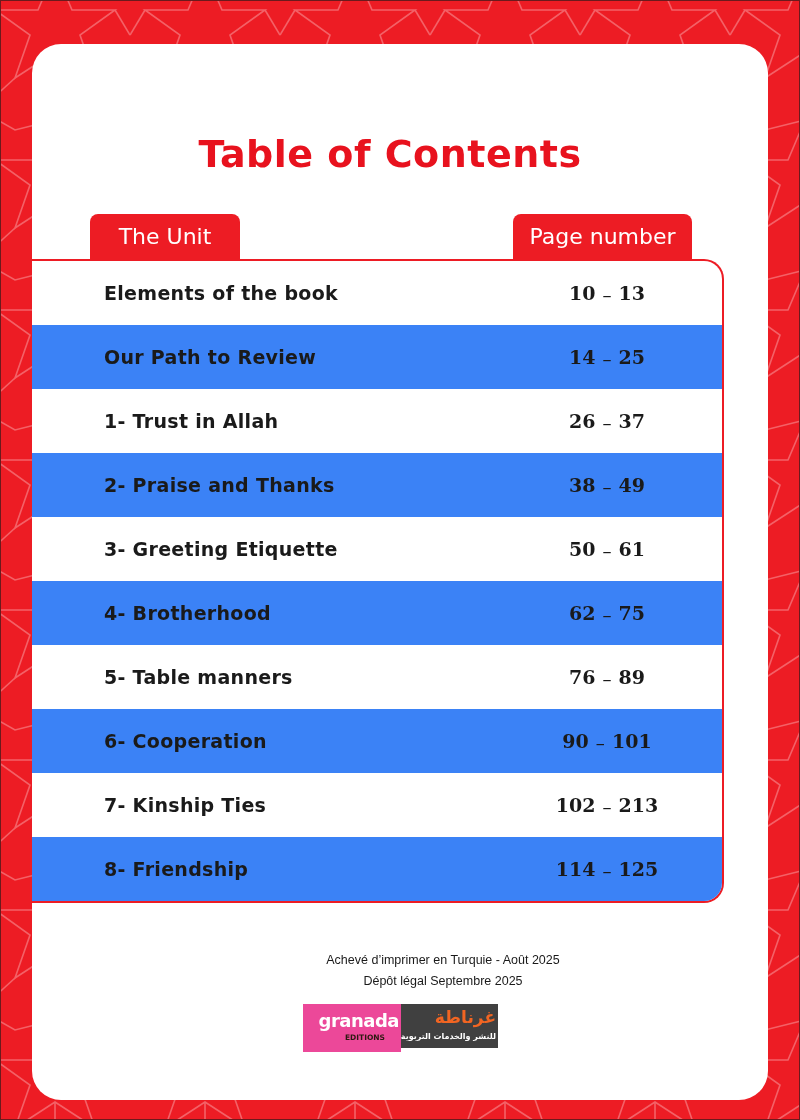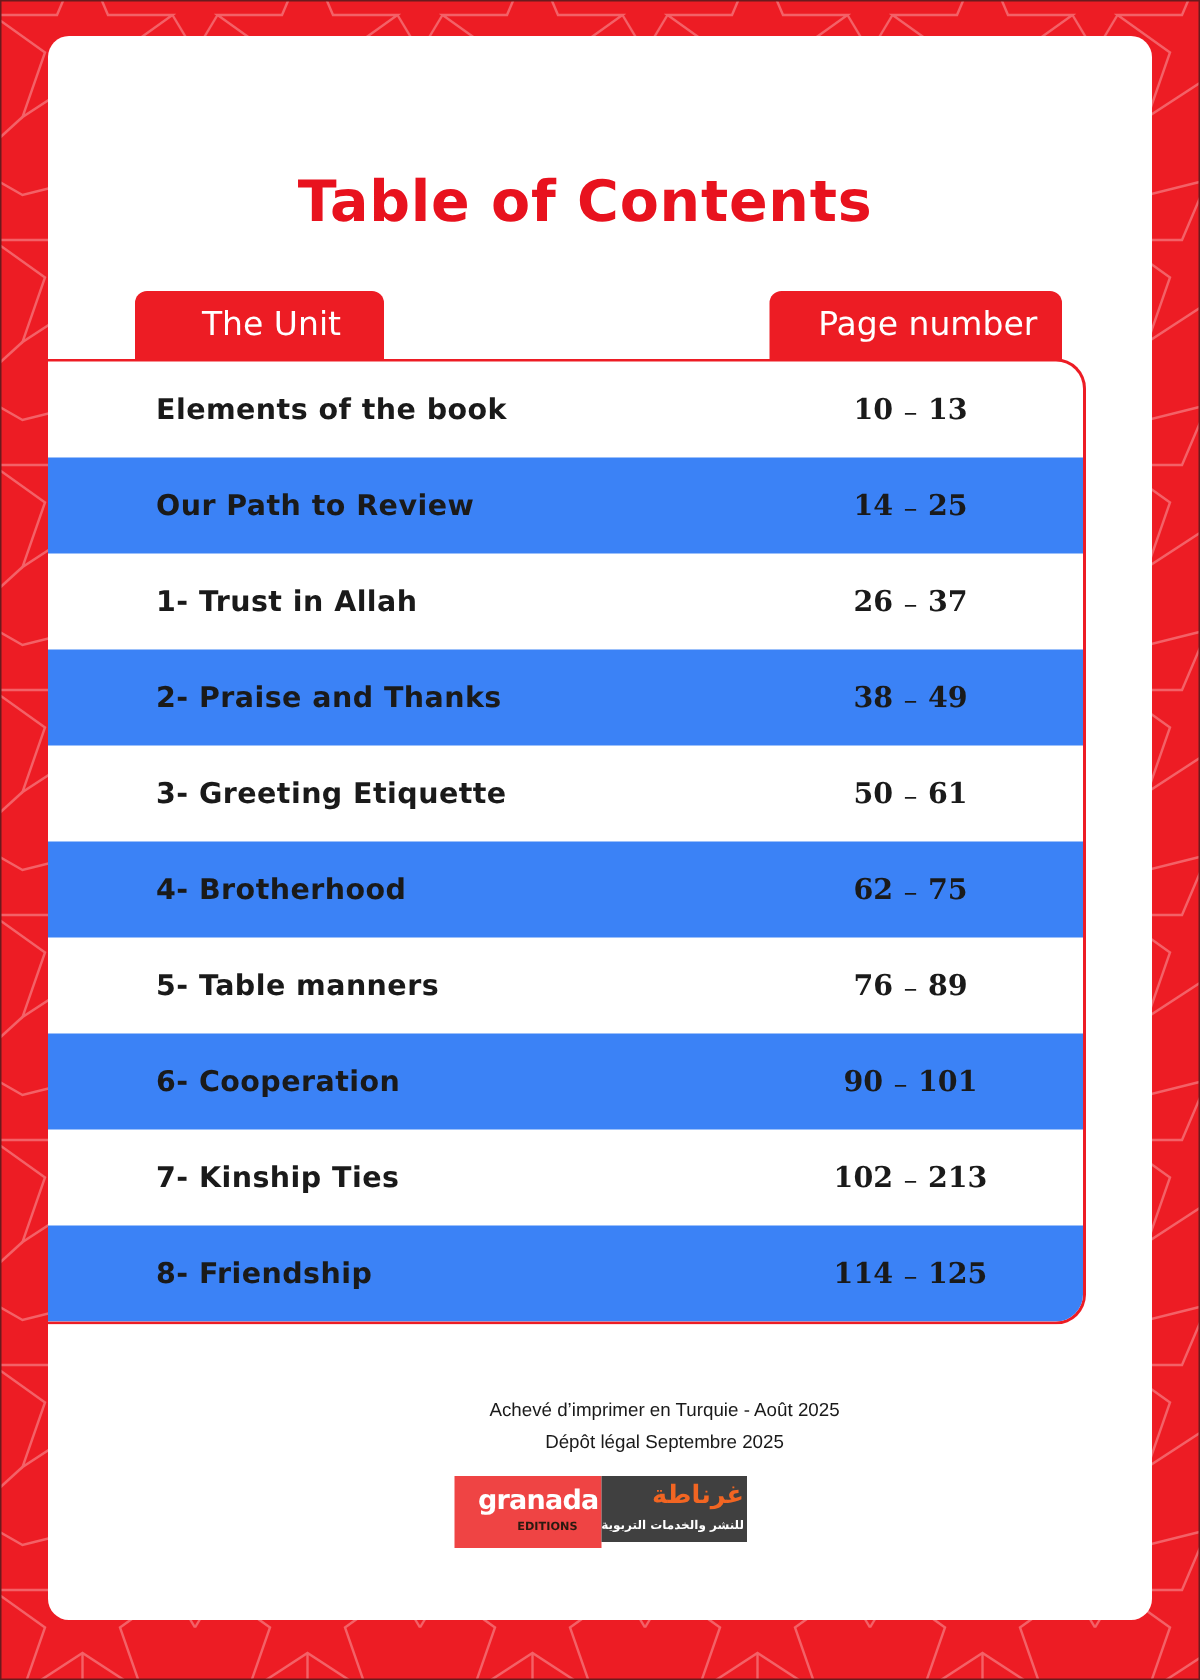--- a/index.html
+++ b/index.html
@@ -22,25 +22,25 @@
     .frame-edge {
       position: absolute;
       left: 0; top: 0;
       width: 798px; height: 1118px;
       border: 1px solid #6b1a1d;
       pointer-events: none;
     }
     .card {
       position: absolute;
       left: 32px;
-      top: 24px;
+      top: 44px;
       width: 736px;
       height: 1056px;
       background: #ffffff;
-      border-radius: 14px;
+      border-radius: 29px;
     }
     .title {
       position: absolute;
       left: 0;
       top: 88px;
       width: 716px;
       text-align: center;
       color: #e8121e;
       font-family: "DejaVu Sans", sans-serif;
       font-weight: bold;
@@ -52,21 +52,20 @@
       position: absolute;
       top: 170px;
       height: 46px;
       background: #ed1c24;
       color: #ffffff;
       border-radius: 8px 8px 0 0;
       font-family: "DejaVu Sans", sans-serif;
       font-size: 22px;
       line-height: 46px;
       text-align: center;
-      padding-left: 16px;
     }
     .tab-unit {
       left: 58px;
       width: 150px;
     }
     .tab-page {
       left: 481px;
       width: 179px;
     }
     .toc-table {
@@ -131,21 +130,21 @@
       position: absolute;
       left: 271px;
       top: 960px;
       width: 195px;
       height: 48px;
       display: flex;
     }
     .logo-left {
       width: 98px;
       height: 48px;
-      background: #ef4444;
+      background: #ec4899;
       position: relative;
     }
     .logo-left .brand {
       position: absolute;
       right: 2px;
       top: 6px;
       color: #ffffff;
       font-family: "DejaVu Sans", sans-serif;
       font-weight: bold;
       font-size: 18px;

